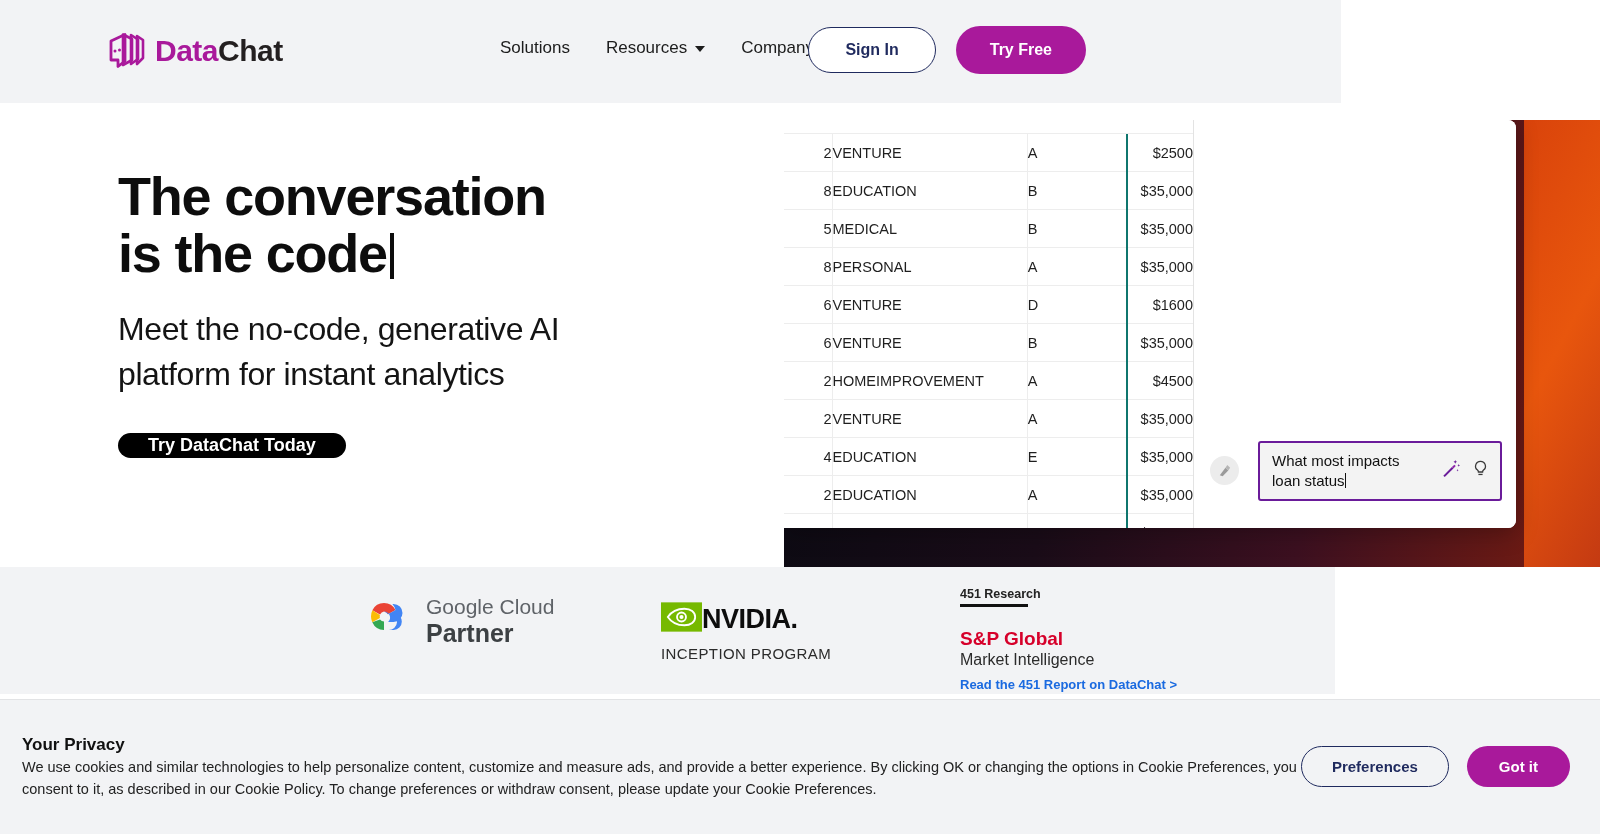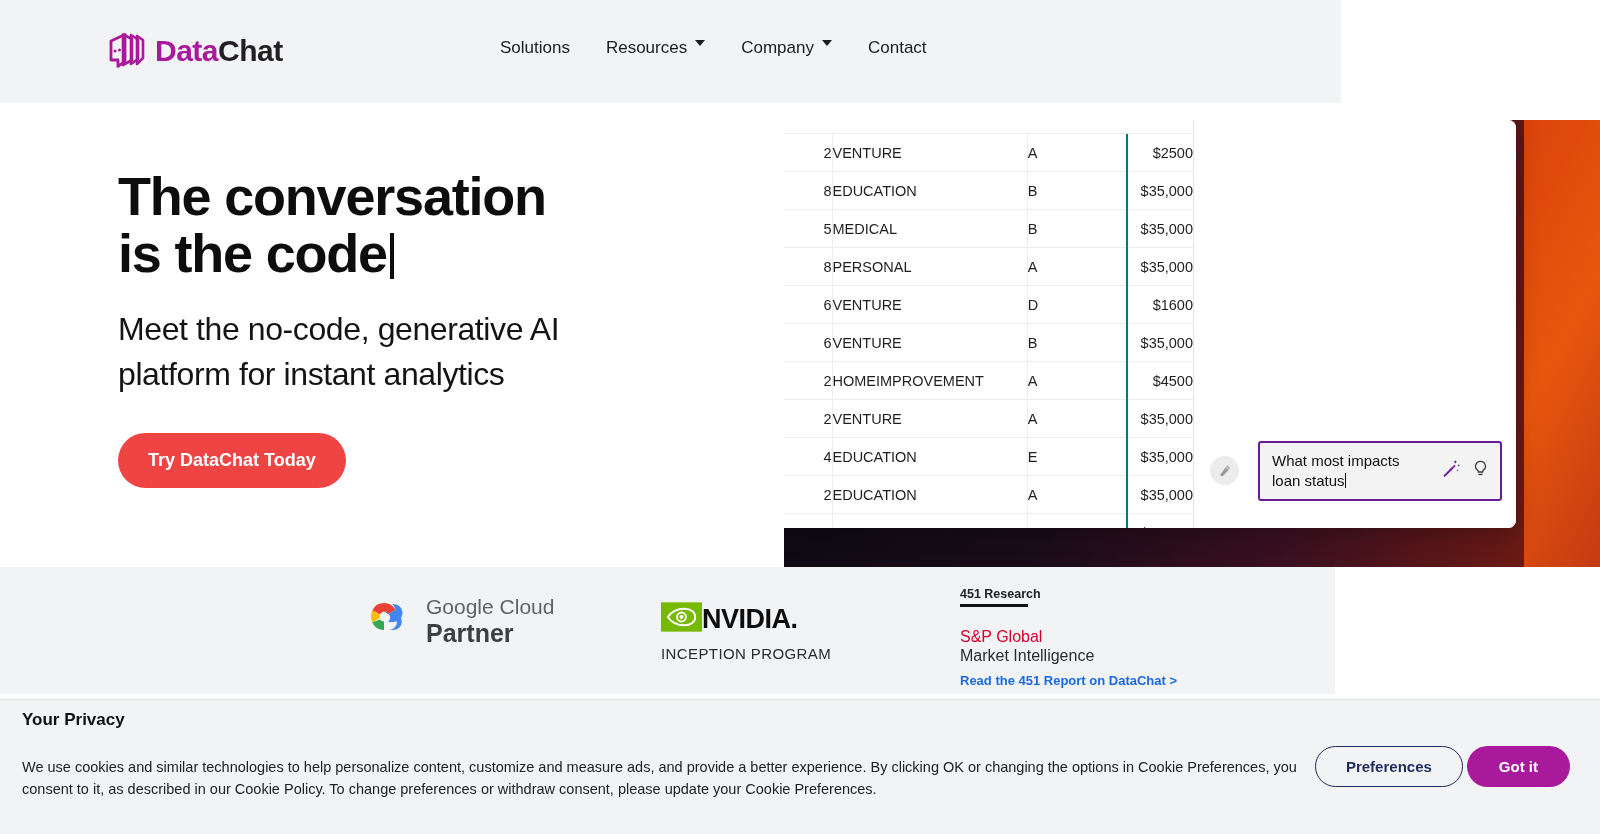--- a/index.html
+++ b/index.html
@@ -24,21 +24,21 @@
   .logo-mark { width: 38px; height: 42px; }
   .logo-text { font-size: 30px; font-weight: 700; letter-spacing: -0.5px; }
   .logo-text .a { color: #a9199b; }
   .logo-text .b { color: #231f20; }
 
   .nav {
     position: absolute; left: 500px; top: 38px;
     display: flex; align-items: center; gap: 36px;
   }
   .nav-item {
-    display: flex; align-items: flex-start; gap: 8px;
+    display: flex; align-items: center; gap: 8px;
     font-size: 17px; color: #1c1c1c; cursor: pointer;
     white-space: nowrap;
   }
   .caret {
     width: 0; height: 0;
     border-left: 5px solid transparent;
     border-right: 5px solid transparent;
     border-top: 6px solid #1c1c1c;
     margin-top: 2px;
   }
@@ -73,22 +73,22 @@
   .caretbar {
     display: inline-block; width: 4px; height: 46px;
     background: #0d0d0d; vertical-align: -7px; margin-left: 3px;
   }
   .hero-sub {
     margin-top: 26px; font-size: 32px; line-height: 1.38;
     color: #141414; font-weight: 400; letter-spacing: -0.4px;
   }
   .hero-cta {
     margin-top: 37px; display: inline-block;
-    background: #ef4444; color: #fff; border: none;
-    border-radius: 40px; padding: 17px 30px;
+    background: #000000; color: #fff; border: none;
+    border-radius: 40px; padding: 2px 30px;
     font-size: 18px; font-weight: 700; cursor: pointer;
   }
 
   
   .hero-img {
     position: absolute; left: 784px; top: 17px;
     width: 816px; height: 447px; overflow: hidden;
   }
   .wallpaper {
     position: absolute; inset: 0;
@@ -162,37 +162,37 @@
               display: flex; align-items: center; gap: 16px; }
   .gc-txt-1 { font-size: 21px; color: #5f6368; line-height: 1.15; }
   .gc-txt-2 { font-size: 25px; color: #3c4043; font-weight: 700; line-height: 1.15; }
   .p-nvidia { position: absolute; left: 661px; top: 35px; text-align: center; }
   .nv-row { display: flex; align-items: center; gap: 0; }
   .nv-word { font-size: 27px; font-weight: 700; color: #0d0d0d; letter-spacing: -0.5px; }
   .nv-sub { margin-top: 9px; font-size: 15px; color: #2b2b2b; letter-spacing: .4px; }
   .p-451 { position: absolute; left: 960px; top: 20px; }
   .r451 { font-size: 12.5px; font-weight: 700; color: #222; }
   .rline { width: 68px; height: 2.5px; background: #111; margin: 3px 0 4px; }
-  .sp { font-size: 16px; font-weight: 400; color: #d6002a; margin-top: 21px; }
+  .sp { font-size: 19px; font-weight: 700; color: #d6002a; margin-top: 21px; }
   .mi { font-size: 16px; color: #2b2b2b; margin-top: 1px; }
   .rlink { margin-top: 8px; font-size: 13px; font-weight: 700;
            color: #1a6ae0; cursor: pointer; }
 
   
   .cookie {
     position: absolute; left: 0; bottom: 0;
     width: 1600px; height: 135px; background: #f2f3f5;
     border-top: 1px solid #e2e3e5;
   }
-  .ck-title { position: absolute; left: 22px; top: 10px;
+  .ck-title { position: absolute; left: 22px; top: 35px;
               font-size: 17px; font-weight: 700; color: #111; }
   .ck-body { position: absolute; left: 22px; top: 56px; width: 1285px;
              font-size: 14.5px; line-height: 1.55; color: #222; }
   .ck-actions { position: absolute; right: 30px; top: 46px;
-                display: flex; align-items: center; gap: 4px; }
+                display: flex; align-items: center; gap: 18px; }
   .ck-pref {
     border: 1.5px solid #1f2a5e; border-radius: 40px;
     padding: 11px 30px; font-size: 15px; font-weight: 700;
     color: #1f2a5e; background: transparent; cursor: pointer; white-space: nowrap;
   }
   .ck-ok {
     border: none; border-radius: 40px;
     padding: 12px 32px; font-size: 15px; font-weight: 700;
     color: #fff; background: #a9199b; cursor: pointer; white-space: nowrap;
   }
@@ -230,20 +230,24 @@
       </div>
       <div class="nav-item">
         <span>Company</span>
         <span class="caret"></span>
       </div>
       <div class="nav-item">
         <span>Contact</span>
       </div>
     </nav>
 
+    <div class="hdr-actions">
+      <button class="btn-outline">Sign In</button>
+      <button class="btn-solid">Try Free</button>
+    </div>
   </div>
 
   <div class="hero">
 
     <div class="hero-left">
       <h1 class="hero-h1">
         <span>The conversation</span><br>
         <span>is the code</span><span class="caretbar"></span>
       </h1>
       <p class="hero-sub">

